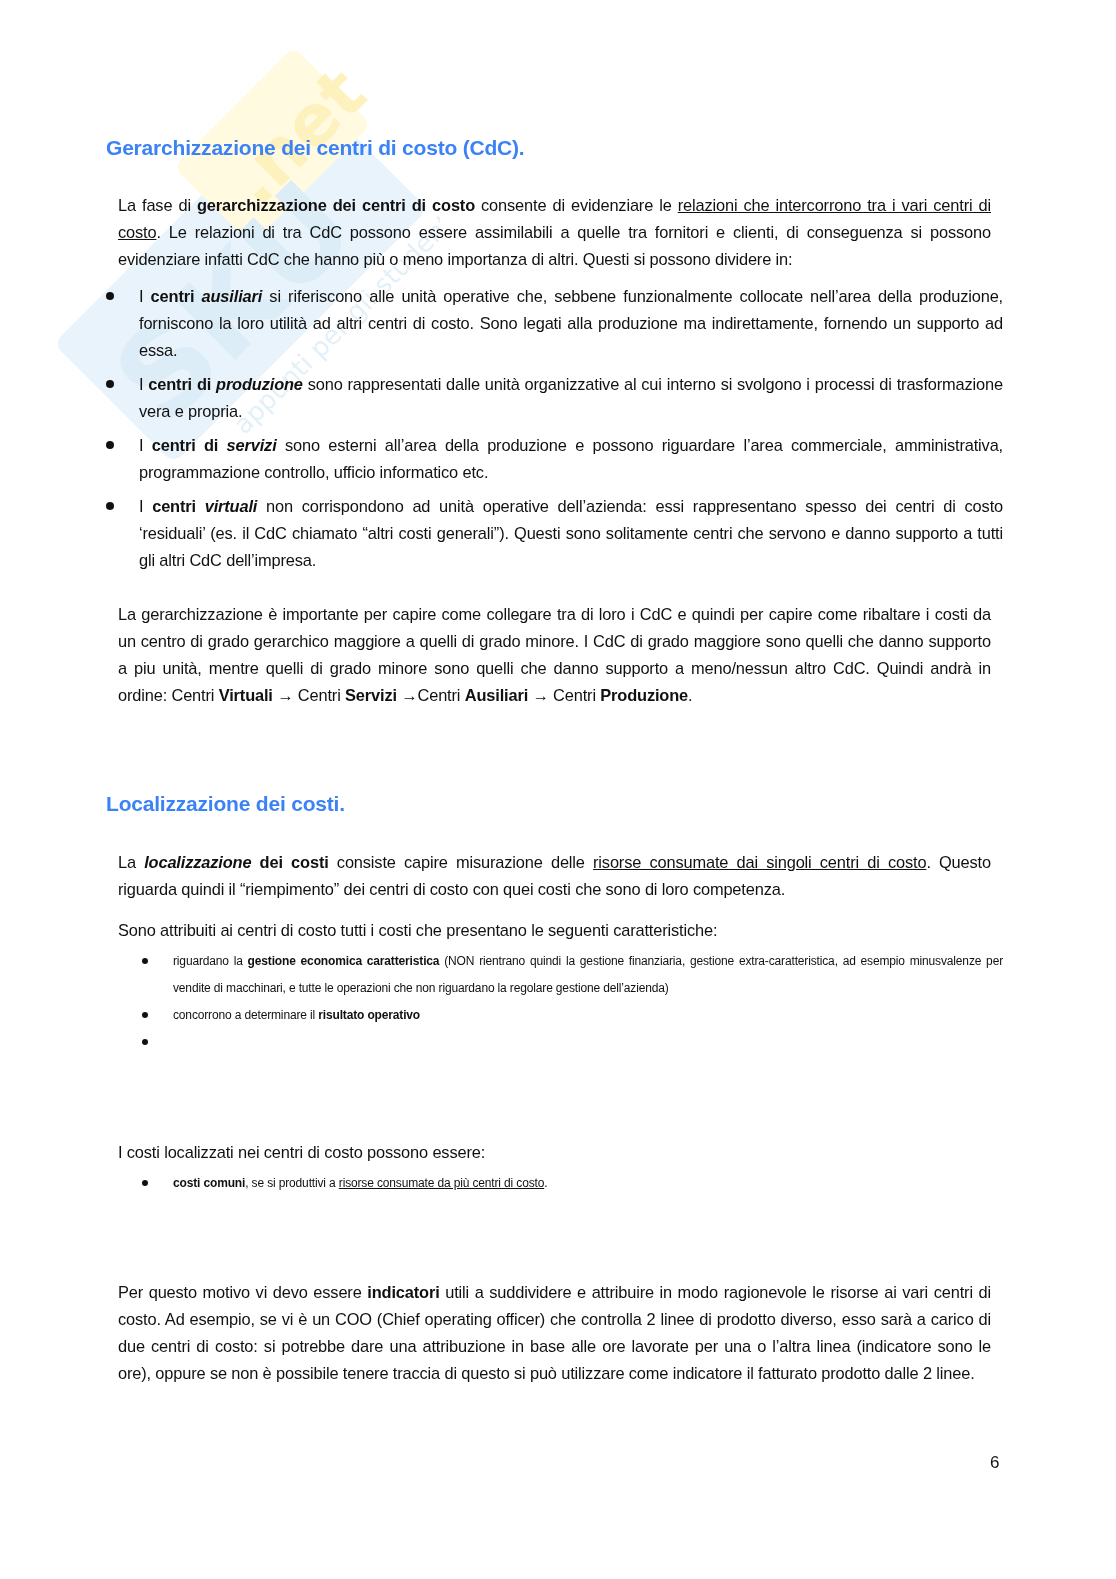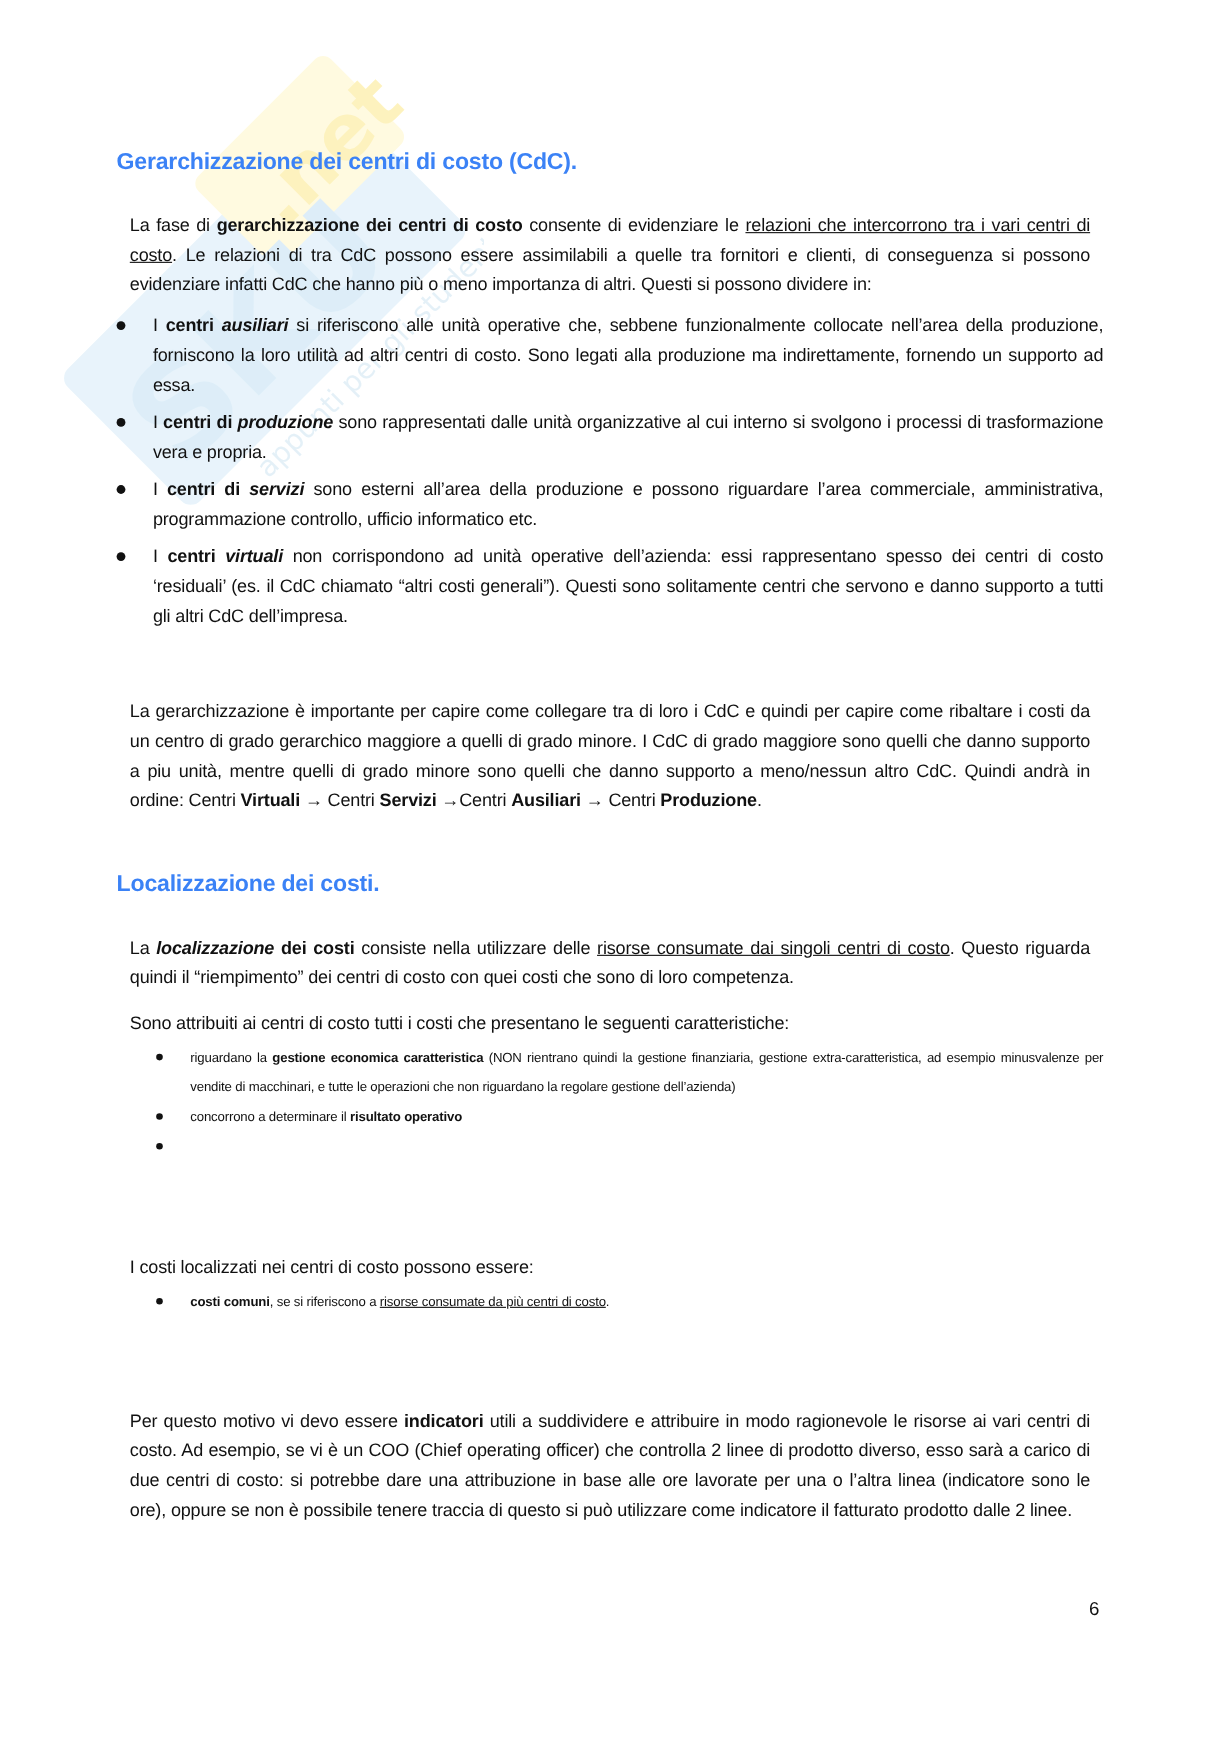--- a/index.html
+++ b/index.html
@@ -44,46 +44,46 @@
     <p><span>La fase di </span><b>gerarchizzazione dei centri di costo</b><span> consente di evidenziare le </span><span class="u">relazioni che intercorrono tra i vari centri di costo</span><span>. Le relazioni di tra CdC possono essere assimilabili a quelle tra fornitori e clienti, di conseguenza si possono evidenziare infatti CdC che hanno più o meno importanza di altri. Questi si possono dividere in:</span></p>
   </div>
 
   <ul class="bullets-a block" style="top:283px;">
     <li><span class="dot"></span><span>I </span><b>centri </b><b><i>ausiliari</i></b><span> si riferiscono alle unità operative che, sebbene funzionalmente collocate nell’area della produzione, forniscono la loro utilità ad altri centri di costo. Sono legati alla produzione ma indirettamente, fornendo un supporto ad essa.</span></li>
     <li><span class="dot"></span><span>I </span><b>centri di </b><b><i>produzione</i></b><span> sono rappresentati dalle unità organizzative al cui interno si svolgono i processi di trasformazione vera e propria.</span></li>
     <li><span class="dot"></span><span>I </span><b>centri di </b><b><i>servizi</i></b><span> sono esterni all’area della produzione e possono riguardare l’area commerciale, amministrativa, programmazione controllo, ufficio informatico etc.</span></li>
     <li><span class="dot"></span><span>I </span><b>centri </b><b><i>virtuali</i></b><span> non corrispondono ad unità operative dell’azienda: essi rappresentano spesso dei centri di costo ‘residuali’ (es. il CdC chiamato “altri costi generali”). Questi sono solitamente centri che servono e danno supporto a tutti gli altri CdC dell’impresa.</span></li>
   </ul>
 
-  <div class="block" style="top:622px;">
+  <div class="block" style="top:589px;">
     <p><span>La gerarchizzazione è importante per capire come collegare tra di loro i CdC e quindi per capire come ribaltare i costi da un centro di grado gerarchico maggiore a quelli di grado minore. I CdC di grado maggiore sono quelli che danno supporto a piu unità, mentre quelli di grado minore sono quelli che danno supporto a meno/nessun altro CdC. Quindi andrà in ordine: Centri </span><b>Virtuali</b><span> → Centri </span><b>Servizi</b><span> →Centri </span><b>Ausiliari</b><span> → Centri </span><b>Produzione</b><span>.</span></p>
   </div>
 
   <h2 style="top:792px;">Localizzazione dei costi.</h2>
 
   <div class="block" style="top:837px;">
-    <p><span>La </span><b><i>localizzazione</i></b><b> dei costi</b><span> consiste nella utilizzare delle </span><span class="u">risorse consumate dai singoli centri di costo</span><span>. Questo riguarda quindi il “riempimento” dei centri di costo con quei costi che sono di loro competenza.</span></p>
+    <p><span>La </span><b><i>localizzazione</i></b><b> dei costi</b><span> consiste capire misurazione delle </span><span class="u">risorse consumate dai singoli centri di costo</span><span>. Questo riguarda quindi il “riempimento” dei centri di costo con quei costi che sono di loro competenza.</span></p>
   </div>
 
   <div class="block" style="top:905px;">
     <p>Sono attribuiti ai centri di costo tutti i costi che presentano le seguenti caratteristiche:</p>
   </div>
 
   <ul class="bullets-b block" style="top:948px;">
     <li><span class="dot"></span><span>riguardano la </span><b>gestione economica caratteristica</b><span> (NON rientrano quindi la gestione finanziaria, gestione extra-caratteristica, ad esempio minusvalenze per vendite di macchinari, e tutte le operazioni che non riguardano la regolare gestione dell’azienda)</span></li>
     <li><span class="dot"></span><span>concorrono a determinare il </span><b>risultato operativo</b><span></span></li>
     <li><span class="dot"></span><b></b><span></span></li>
   </ul>
 
   <div class="block" style="top:1127px;">
     <p>I costi localizzati nei centri di costo possono essere:</p>
   </div>
 
   <ul class="bullets-b block" style="top:1170px;">
-    <li><span class="dot"></span><b>costi comuni</b><span>, se si riferiscono a </span><span class="u">risorse consumate da più centri di costo</span><span>.</span></li>
+    <li><span class="dot"></span><b>costi comuni</b><span>, se si produttivi a </span><span class="u">risorse consumate da più centri di costo</span><span>.</span></li>
   </ul>
 
   <div class="block" style="top:1267px;">
     <p><span>Per questo motivo vi devo essere </span><b>indicatori</b><span> utili a suddividere e attribuire in modo ragionevole le risorse ai vari centri di costo. Ad esempio, se vi è un COO (Chief operating officer) che controlla 2 linee di prodotto diverso, esso sarà a carico di due centri di costo: si potrebbe dare una attribuzione in base alle ore lavorate per una o l’altra linea (indicatore sono le ore), oppure se non è possibile tenere traccia di questo si può utilizzare come indicatore il fatturato prodotto dalle 2 linee.</span></p>
   </div>
 
 </div>
 
 <div class="pagenum">6</div>
 

